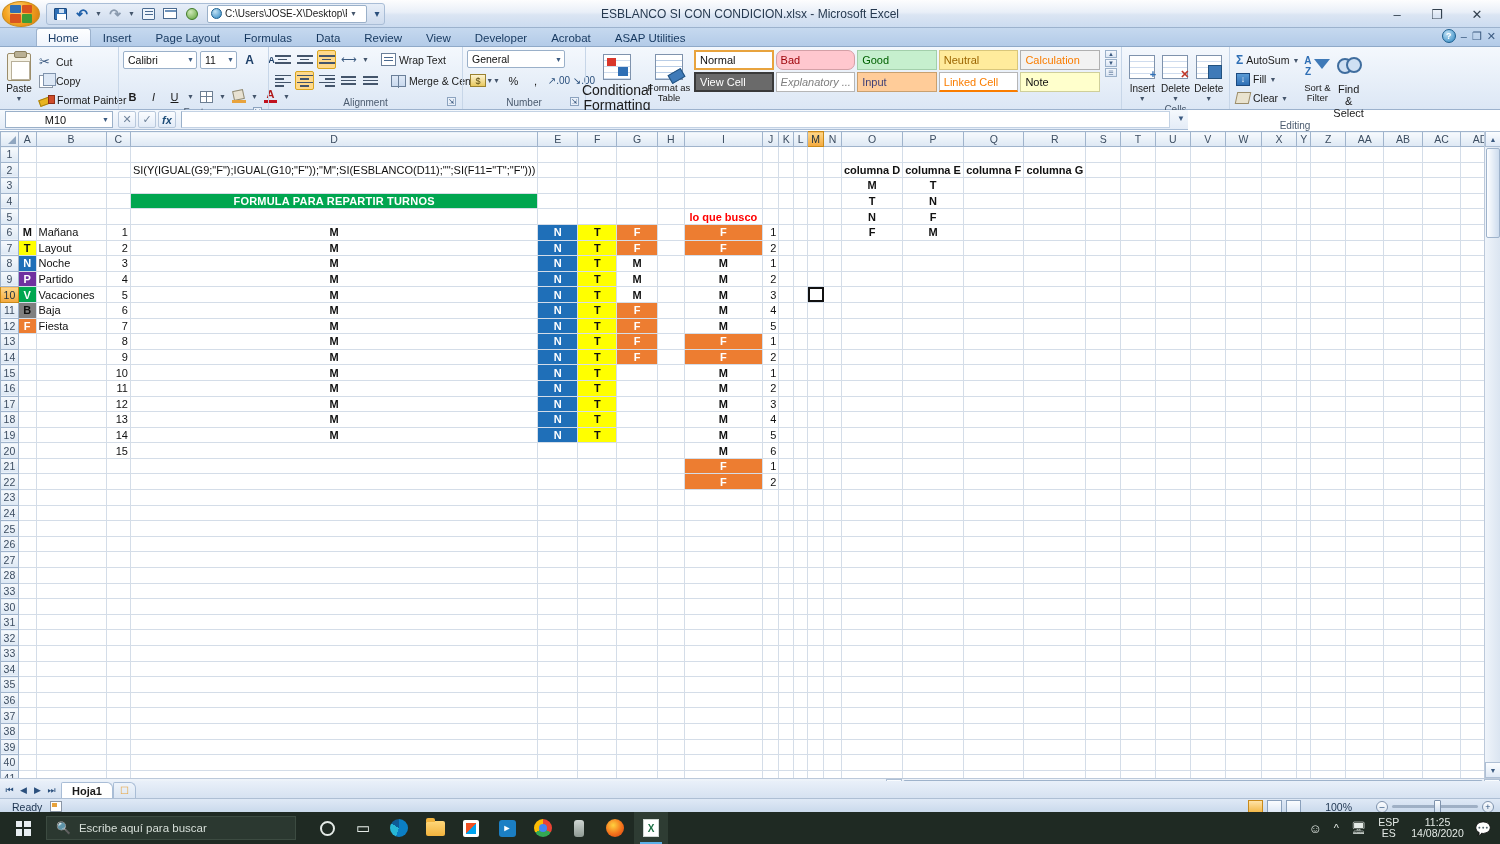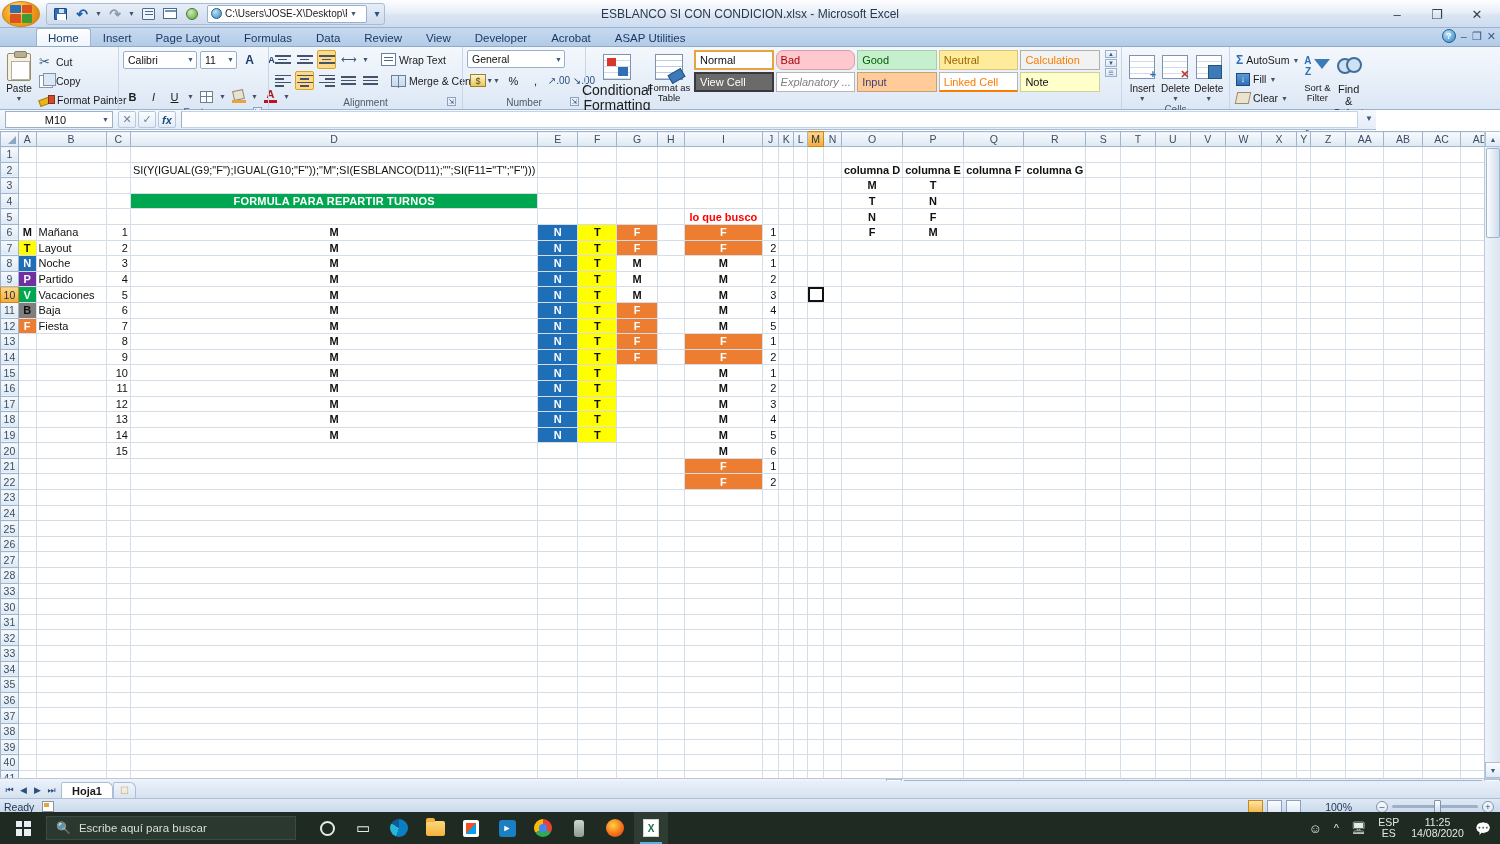--- a/index.html
+++ b/index.html
@@ -206,21 +206,21 @@
   .ic-eraser{width:14px;height:12px;background:#e9e3cf;border:1px solid #9b8d6a;transform:skewX(-12deg);}
   .ic-sort{width:26px;height:25px;position:relative;font-size:10px;color:#2f6fb5;font-weight:bold;line-height:11px;}
   .ic-sort .az{position:absolute;left:0;top:0;}
   .ic-sort .funnel{position:absolute;right:0;top:4px;width:0;height:0;border-left:8px solid transparent;border-right:8px solid transparent;border-top:10px solid #3f7ab8;}
   .ic-find{width:26px;height:24px;position:relative;}
   .ic-find:before,.ic-find:after{content:"";position:absolute;width:12px;height:12px;border:2px solid #3f6d9e;border-radius:50%;background:#cfe0f3;}
   .ic-find:before{left:1px;top:3px;} .ic-find:after{left:10px;top:2px;}
 
   
   .formulabar {
-    position:absolute; left:0; top:110px; width:1376px; height:20px;
+    position:absolute; left:0; top:110px; width:1188px; height:20px;
     background: linear-gradient(to bottom,#f5f9fd,#e4ecf7);
     display:flex; align-items:center; border-bottom:1px solid #a9bdd6;
   }
   .namebox {
     width:108px; height:17px; margin-left:5px; background:#fff; border:1px solid #9ab0c9;
     display:flex; align-items:center; justify-content:space-between; padding:0 3px;
     font-size:11px; color:#111;
   }
   .namebox .nb-val{ flex:1; text-align:center; }
   .fb-btns { display:flex; align-items:center; gap:2px; margin:0 5px; }
@@ -274,21 +274,21 @@
   .navbtns { display:flex; gap:1px; padding:0 3px; color:#2a4f7c; font-size:9px; }
   .navbtn{width:13px;height:14px;display:flex;align-items:center;justify-content:center;}
   .sheettab { height:17px; padding:0 10px; display:flex; align-items:center; font-size:11px; font-weight:bold;
     color:#1a1a1a; background:#fff; border:1px solid #a9bdd6; border-bottom:none; border-radius:2px 6px 0 0; }
   .sheettab.add { background:linear-gradient(#eef4fb,#d9e4f2); font-weight:normal; padding:0 6px; }
 
   
   .statusbar { position:absolute; left:0; top:798px; width:1500px; height:16px;
     background:linear-gradient(to bottom,#dfe9f6,#c7d7ea); border-top:1px solid #aebfd4;
     display:flex; align-items:center; font-size:10.5px; color:#1d3450; }
-  .sb-left{ padding-left:4px; display:flex; align-items:center; gap:8px;}
+  .sb-left{ padding-left:12px; display:flex; align-items:center; gap:8px;}
   .sb-icon{width:12px;height:11px;background:#fff;border:1px solid #8a96a6;position:relative;}
   .sb-icon:after{content:"";position:absolute;left:1px;top:1px;width:5px;height:4px;background:#e8a33d;}
   .sb-right{ margin-left:auto; display:flex; align-items:center; gap:4px; padding-right:6px;}
   .viewbtn{width:15px;height:13px;border:1px solid #8aa0bb;background:linear-gradient(#fbfdff,#dfe9f6);}
   .viewbtn.on{background:linear-gradient(#ffe3a8,#f3b949);border-color:#c98a1a;}
   .zoomtrack{width:86px;height:3px;background:#9fb0c5;border-radius:2px;position:relative;}
   .zoomthumb{position:absolute;left:42px;top:-5px;width:7px;height:13px;background:linear-gradient(#fdfeff,#cddcee);border:1px solid #7f93ad;border-radius:1px;}
   .zoomcircle{width:12px;height:12px;border-radius:50%;border:1px solid #7f93ad;background:linear-gradient(#fbfdff,#dbe5f1);font-size:9px;display:flex;align-items:center;justify-content:center;color:#2a4f7c;}
 
   

